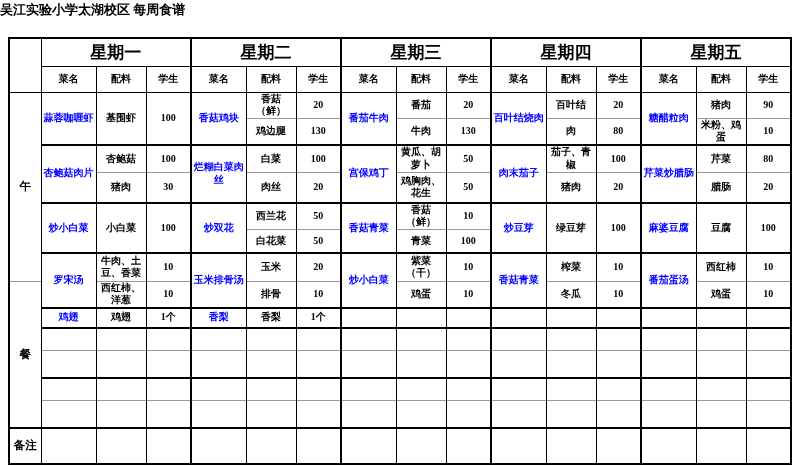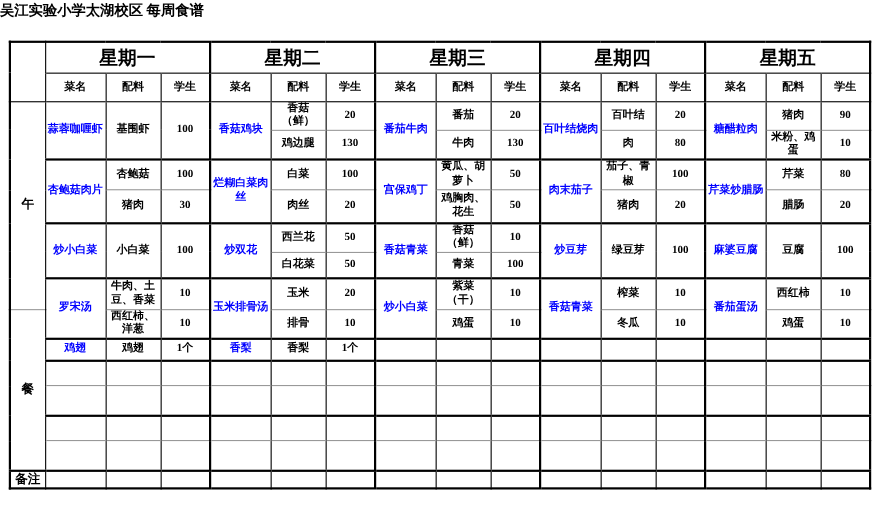--- a/index.html
+++ b/index.html
@@ -270,21 +270,21 @@
           <td></td>
           <td></td>
         <td class="db"></td>
           <td></td>
           <td></td>
         <td class="db"></td>
           <td></td>
           <td></td>
       </tr>
 
-      <tr class="dk" style="height:16px">
+      <tr class="dk" style="height:36px">
         <td class="lbl">备注</td>
         <td></td>
           <td></td>
           <td></td>
         <td class="db"></td>
           <td></td>
           <td></td>
         <td class="db"></td>
           <td></td>
           <td></td>

